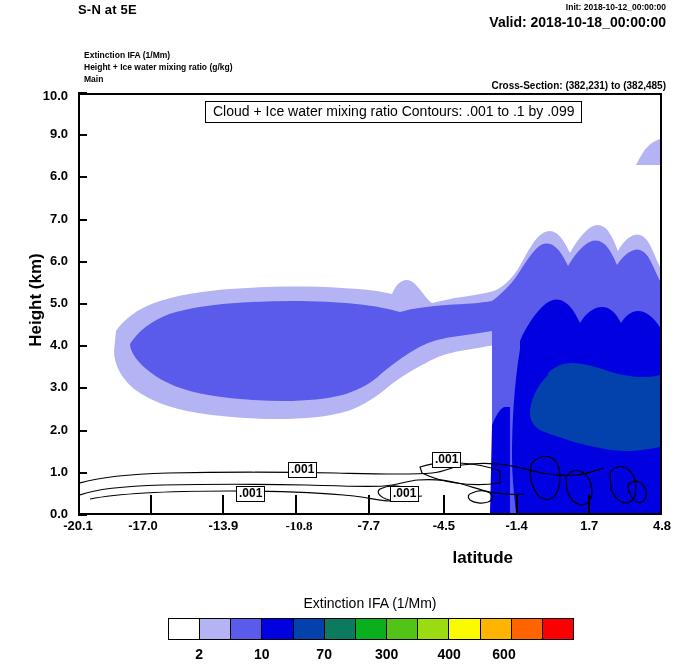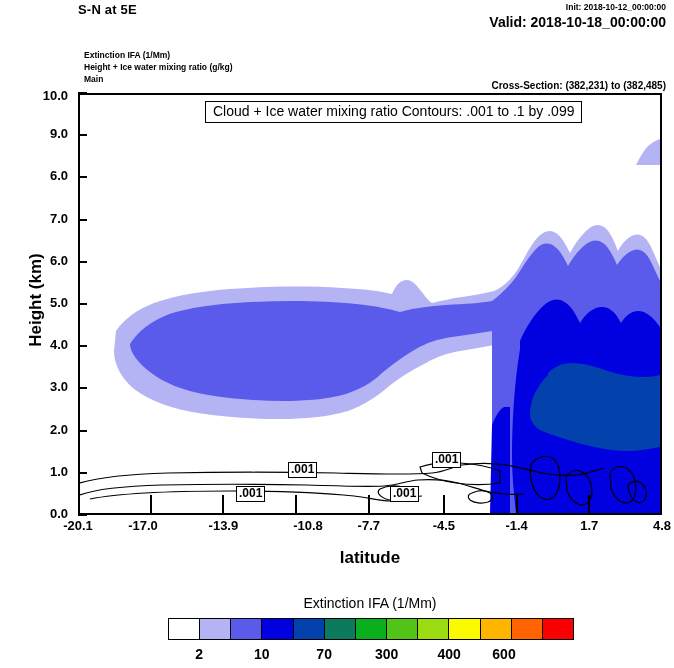--- a/index.html
+++ b/index.html
@@ -25,21 +25,21 @@
 
   .ylab{position:absolute;right:0;font-size:13px;font-weight:bold;text-align:right;width:62px;}
   .xlab{position:absolute;top:518px;font-size:13px;font-weight:bold;text-align:center;width:70px;}
   .ytick{position:absolute;left:78px;width:9px;height:2px;background:#000;}
   .xtick{position:absolute;top:495px;width:2px;height:20px;background:#000;}
 
   #ylabel-axis{position:absolute;left:-24px;top:290px;width:120px;
       font-size:17px;font-weight:bold;text-align:center;
       transform:rotate(-90deg);transform-origin:50% 50%;}
   #xlabel-axis{position:absolute;left:227px;top:548px;width:286px;
-      font-size:17px;font-weight:bold;text-align:center;}
+      font-size:17px;font-weight:bold;text-align:right;}
 
   #cbar-title{position:absolute;left:167px;top:595px;width:406px;
       text-align:center;font-size:14px;font-weight:500;}
   #cbar{position:absolute;left:168px;top:618px;width:406px;height:22px;
       display:flex;border:1px solid #000;box-sizing:border-box;}
   #cbar .sw{flex:1 1 0;height:100%;border-right:1px solid #000;box-sizing:border-box;}
   #cbar .sw:last-child{border-right:none;}
   .cblab{position:absolute;top:646px;font-size:14px;font-weight:bold;text-align:center;width:56px;}
 
   .clabel{position:absolute;background:#fff;border:1.4px solid #000;
@@ -187,21 +187,21 @@
 <div class="ytick" style="top: 134.2px;"></div>
 <div class="ylab" style="left: 6px; top: 126.2px;">9.0</div>
 <div class="ytick" style="top: 92px;"></div>
 <div class="ylab" style="left: 6px; top: 88px;">10.0</div>
 <div class="xlab" style="left: 43px;">-20.1</div>
 <div class="xtick" style="left: 149.707px;"></div>
 <div class="xlab" style="left: 108px;">-17.0</div>
 <div class="xtick" style="left: 222.414px;"></div>
 <div class="xlab" style="left: 188.414px;">-13.9</div>
 <div class="xtick" style="left: 295.12px;"></div>
-<div class="xlab" style="left: 273px;">-10.8</div>
+<div class="xlab" style="left: 264px; font-family: Liberation Serif, serif;">-10.8</div>
 <div class="xtick" style="left: 367.827px;"></div>
 <div class="xlab" style="left: 333.827px;">-7.7</div>
 <div class="xtick" style="left: 442.88px;"></div>
 <div class="xlab" style="left: 408.88px;">-4.5</div>
 <div class="xtick" style="left: 515.586px;"></div>
 <div class="xlab" style="left: 481.586px;">-1.4</div>
 <div class="xtick" style="left: 588.293px;"></div>
 <div class="xlab" style="left: 554.293px;">1.7</div>
 <div class="xlab" style="left: 627px;">4.8</div>
 <div class="cblab" style="left: 171.231px;">2</div>

